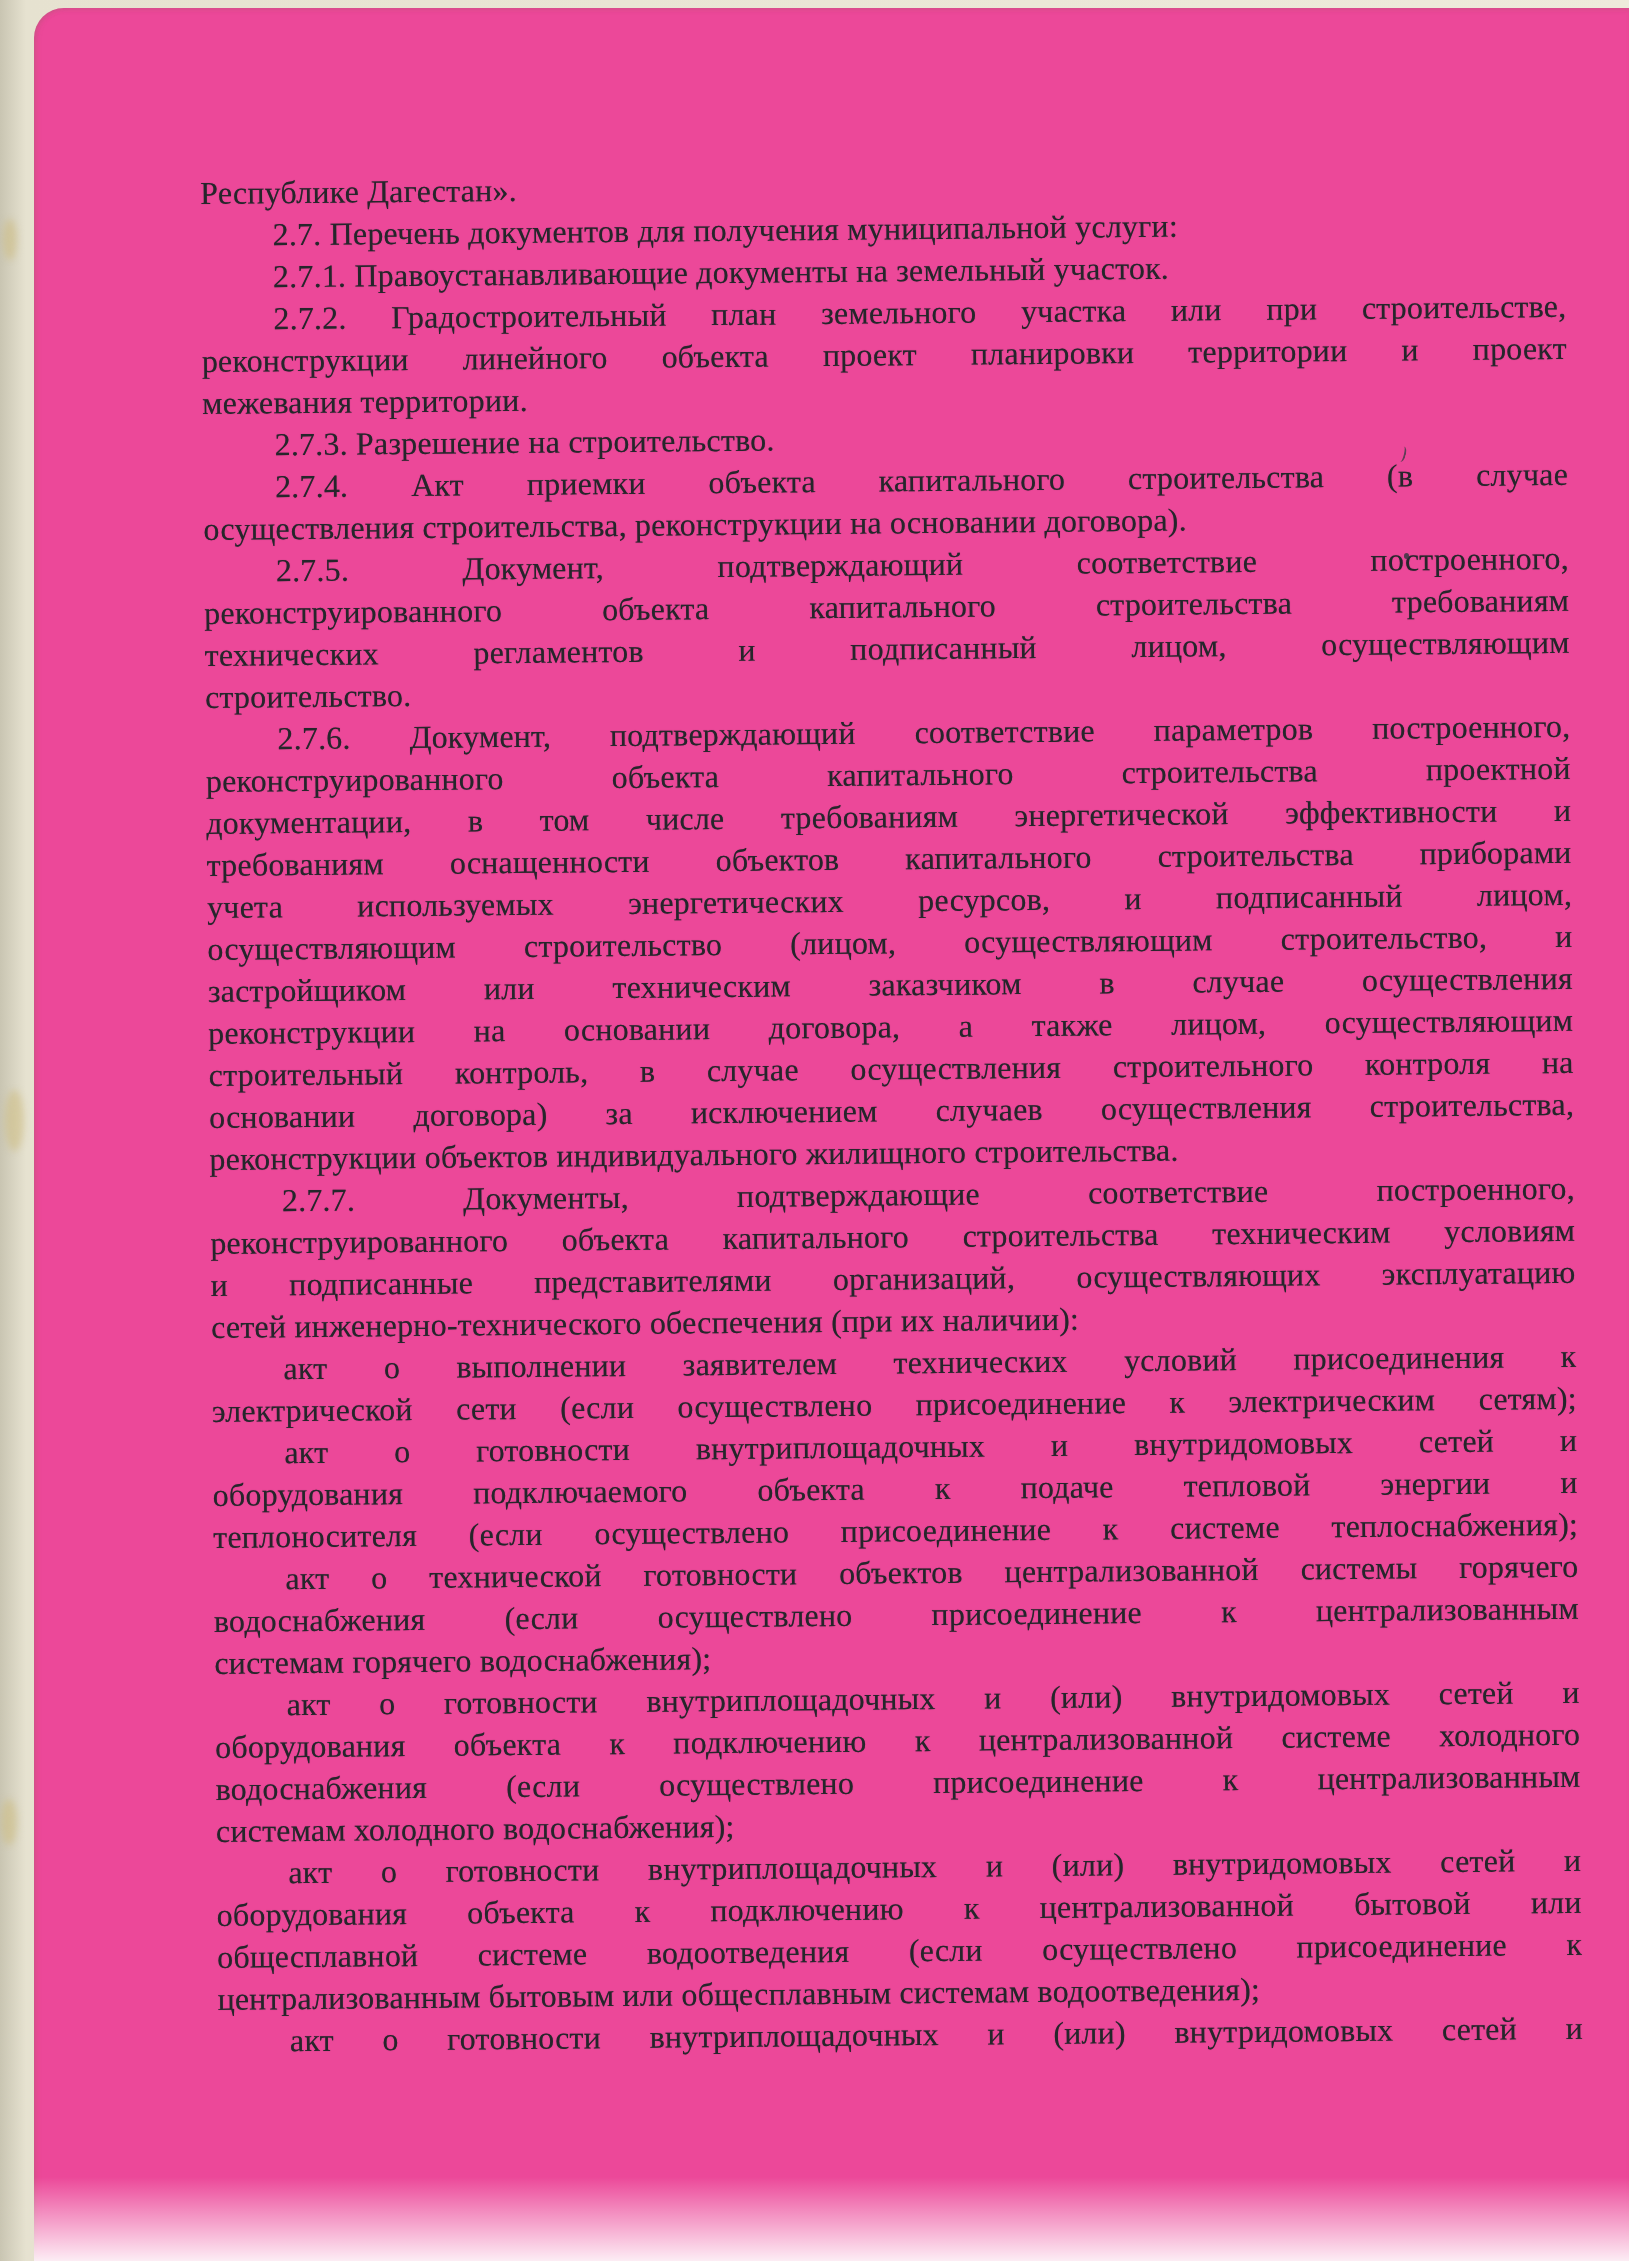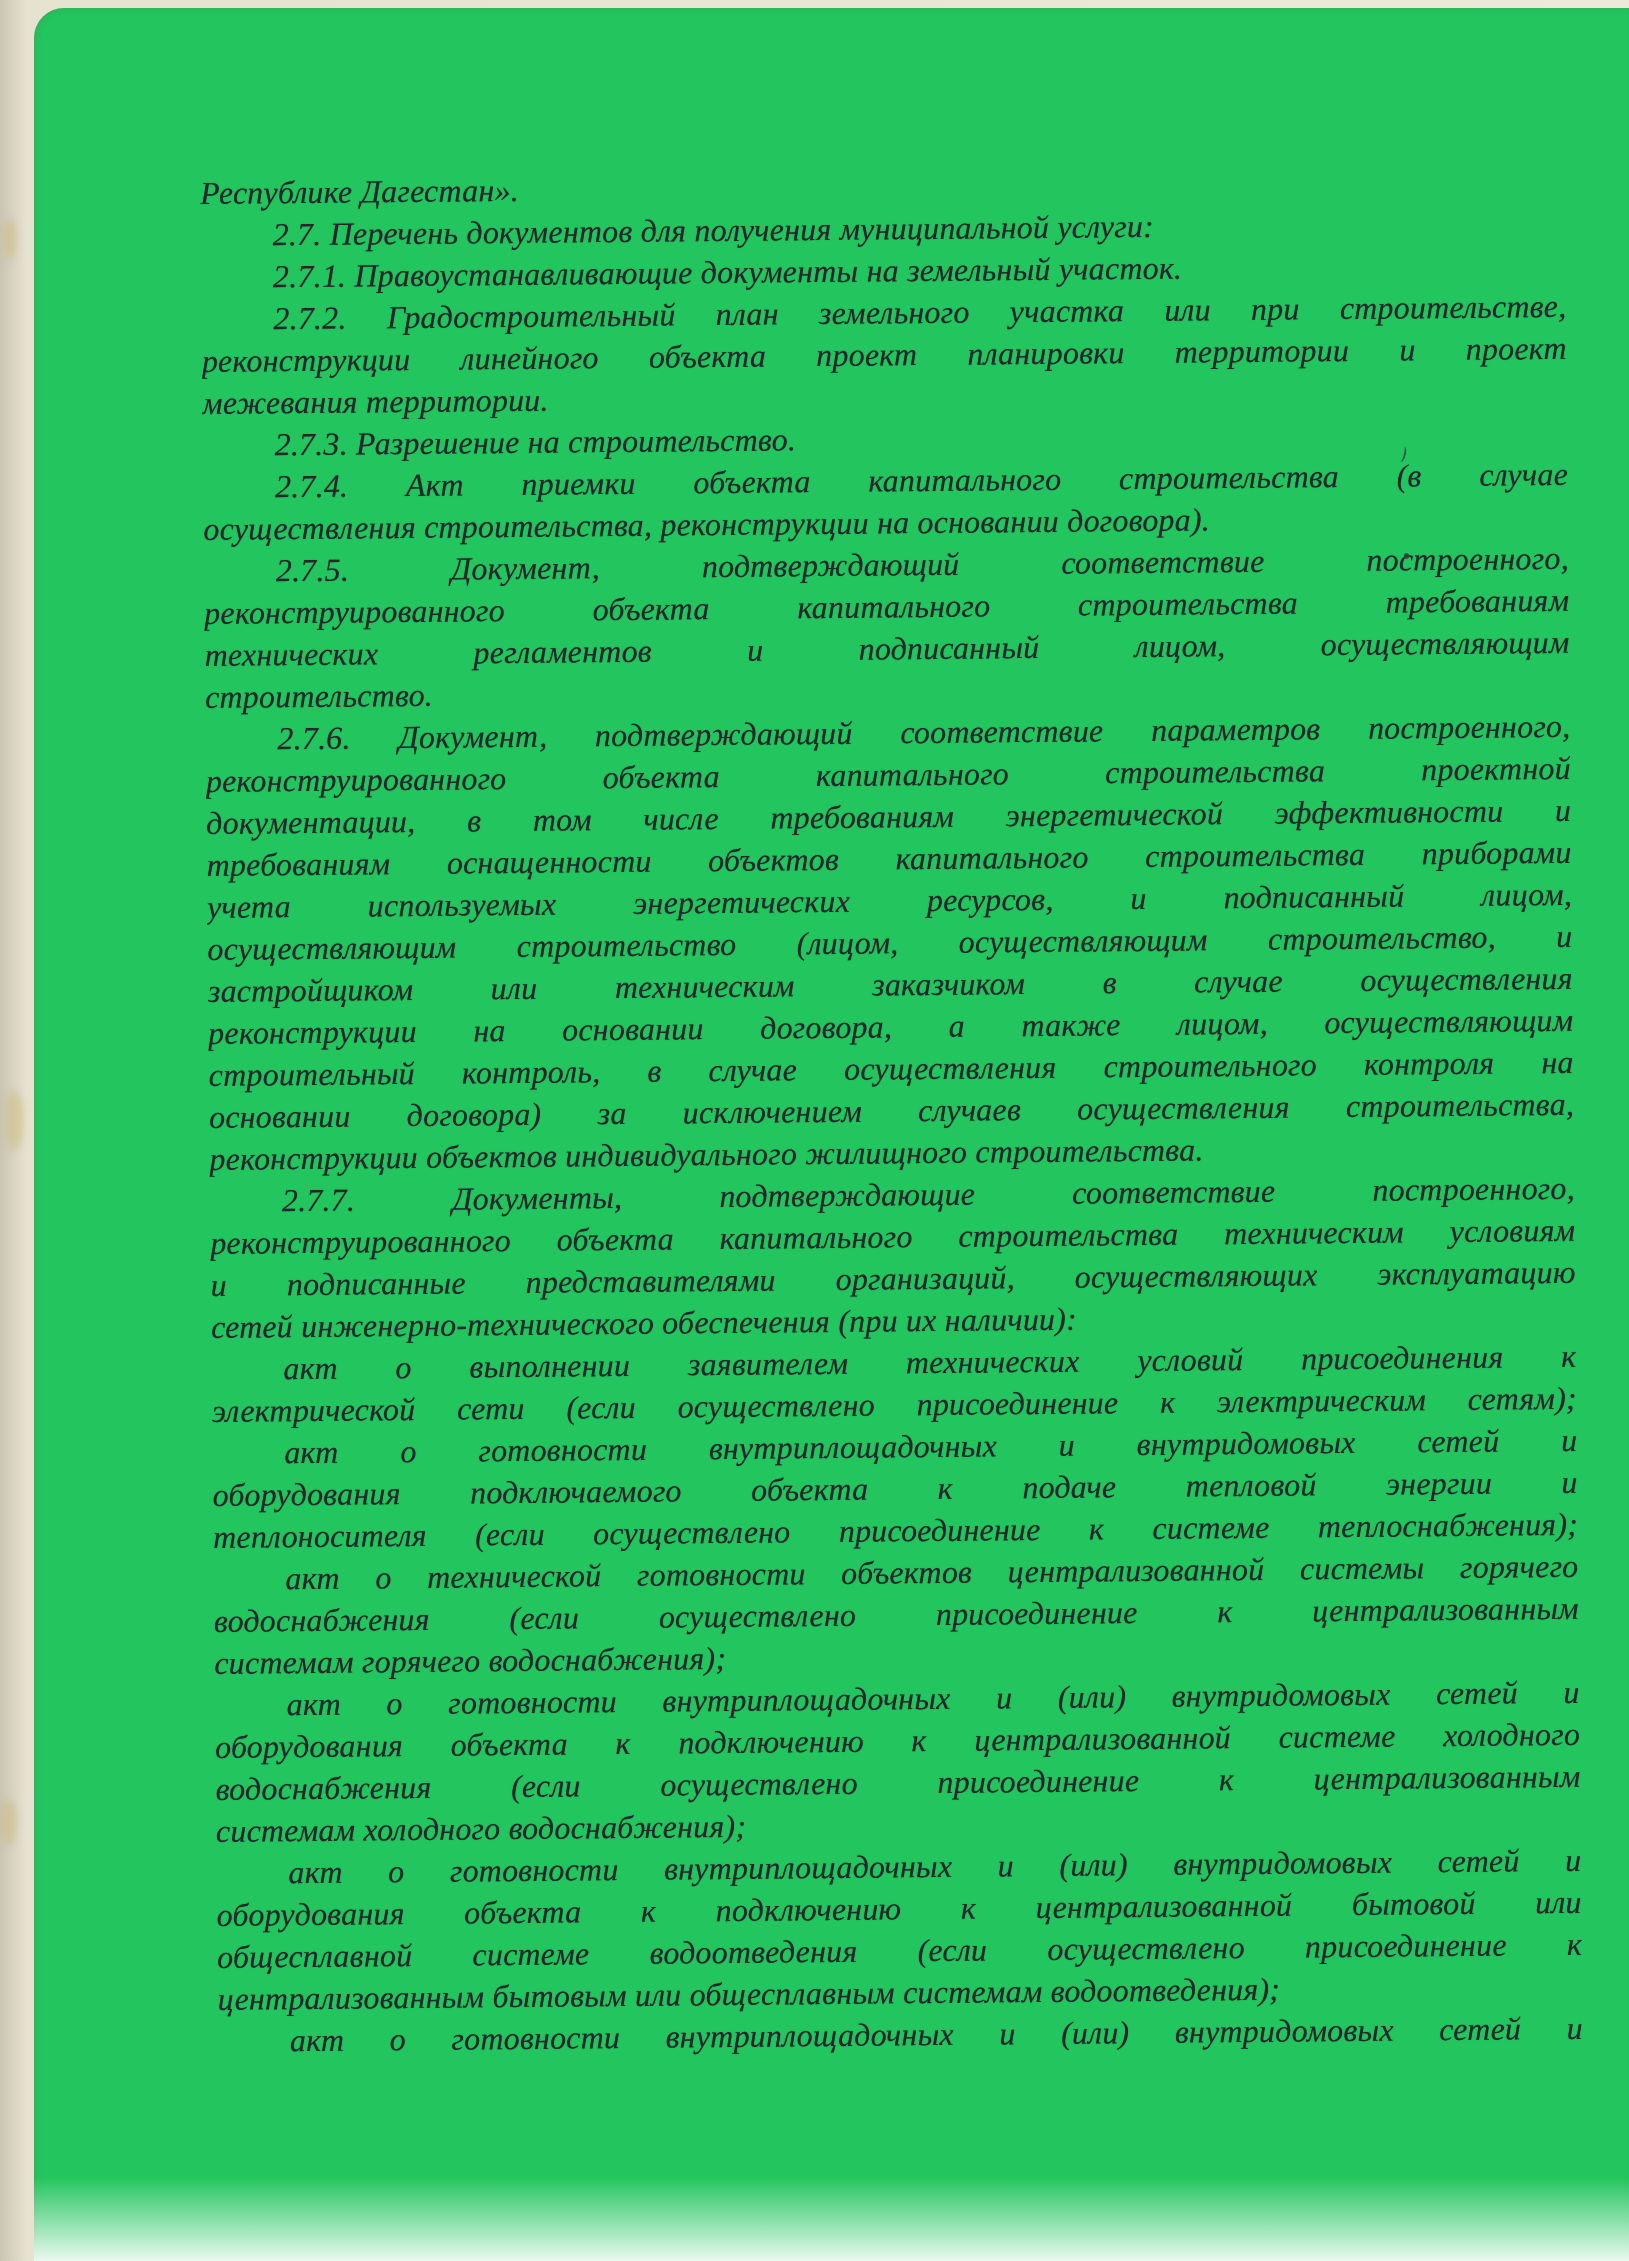--- a/index.html
+++ b/index.html
@@ -13,25 +13,24 @@
     overflow: hidden;
     background: linear-gradient(90deg, #c9c5b2 0%, #e6e2d0 26px, #eeeadb 100%);
     font-family: "Liberation Serif", "DejaVu Serif", serif;
   }
   .page {
     position: absolute;
     left: 34px;
     top: 7.7px;
     right: 0;
     bottom: 0;
-    background: #22c55e;
+    background: #ec4899;
     border-top-left-radius: 30px;
     box-shadow: inset 3.2px 0 7.7px -3.2px rgba(120, 110, 80, 0.35),
                 inset 0 2.6px 6.4px -3.2px rgba(120, 110, 80, 0.25);
-    font-style: italic;
   }
   .page::after {
     content: "";
     position: absolute;
     left: 0;
     right: 0;
     bottom: 0;
     height: 84px;
     background: linear-gradient(to bottom, rgba(255,255,255,0), rgba(255,255,255,0.9));
     pointer-events: none;

